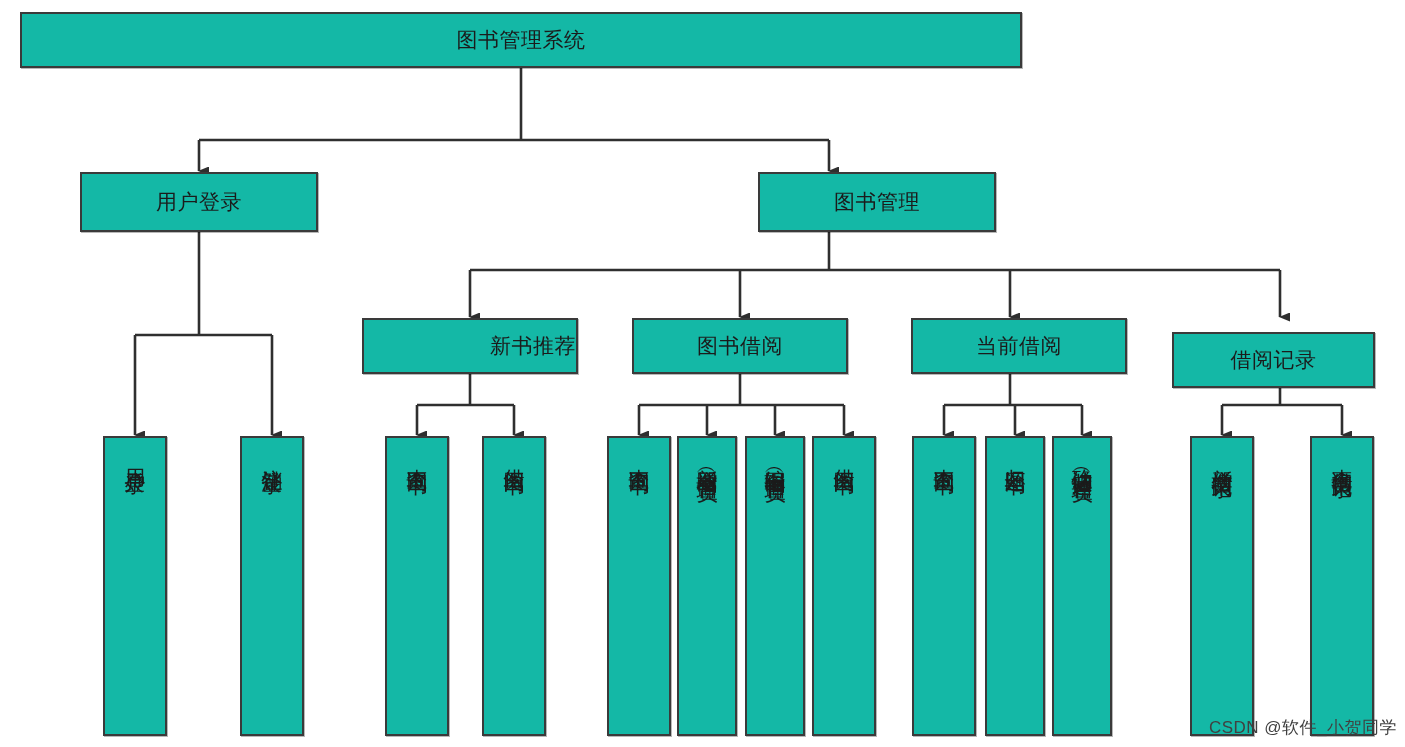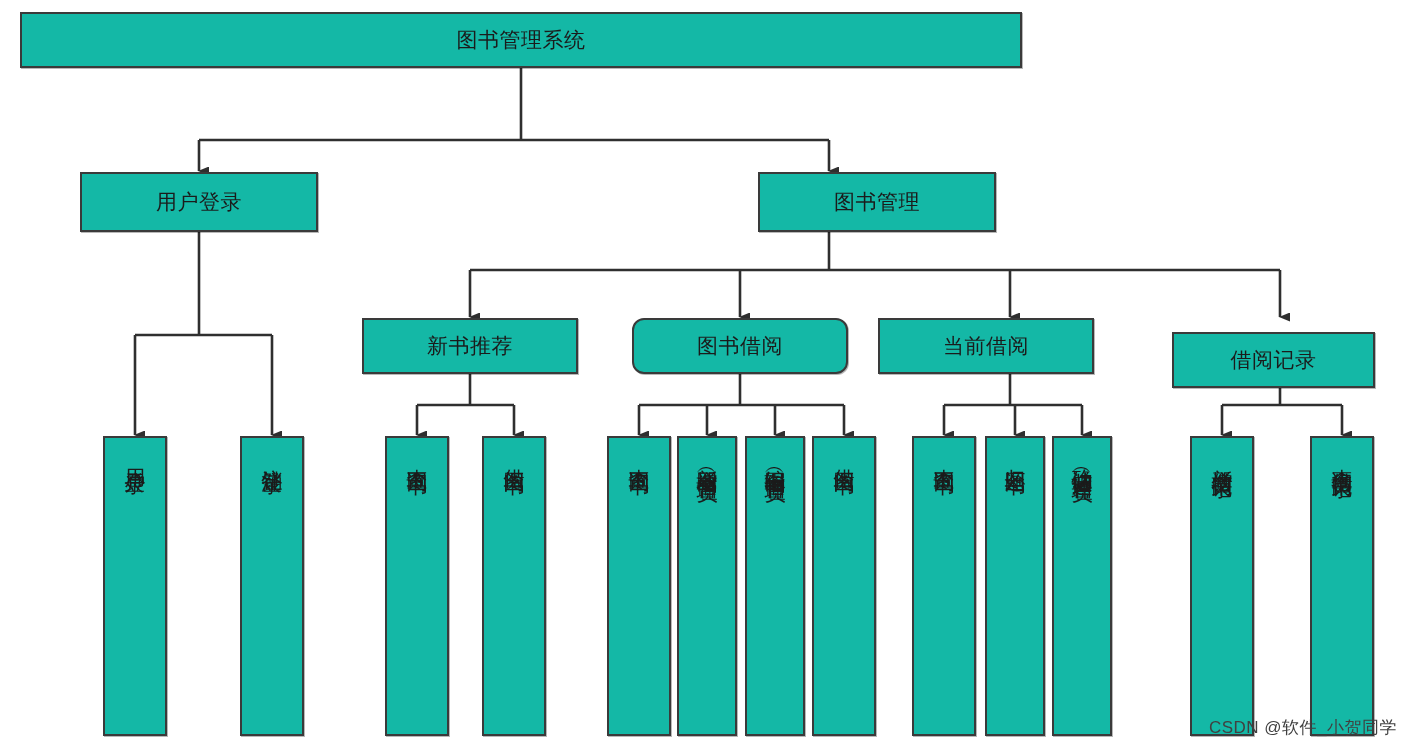--- a/index.html
+++ b/index.html
@@ -118,27 +118,27 @@
   <div id="node-layer">
       <div class="node horizontal" style="left: 20px; top: 12px; width: 1002px; height: 56px;">
         <span class="node-label">图书管理系统</span>
       </div>
       <div class="node horizontal" style="left: 80px; top: 172px; width: 238px; height: 60px;">
         <span class="node-label">用户登录</span>
       </div>
       <div class="node horizontal" style="left: 710px; top: 172px; width: 238px; height: 60px; margin-left: 48px;">
         <span class="node-label">图书管理</span>
       </div>
-      <div class="node horizontal" style="left: 362px; top: 318px; width: 216px; height: 56px;">
+      <div class="node horizontal" style="left: 362px; top: 318px; width: 216px; height: 56px; justify-content: flex-end;">
         <span class="node-label">新书推荐</span>
       </div>
-      <div class="node horizontal" style="left: 632px; top: 318px; width: 216px; height: 56px; border-radius: 12px;">
+      <div class="node horizontal" style="left: 632px; top: 318px; width: 216px; height: 56px;">
         <span class="node-label">图书借阅</span>
       </div>
-      <div class="node horizontal" style="left: 878px; top: 318px; width: 216px; height: 56px;">
+      <div class="node horizontal" style="left: 911px; top: 318px; width: 216px; height: 56px;">
         <span class="node-label">当前借阅</span>
       </div>
       <div class="node horizontal" style="left: 1172px; top: 332px; width: 203px; height: 56px;">
         <span class="node-label">借阅记录</span>
       </div>
       <div class="node vertical" style="left: 103px; top: 436px; width: 64px; height: 300px;">
         <span class="node-label">用户登录</span>
       </div>
       <div class="node vertical" style="left: 240px; top: 436px; width: 64px; height: 300px;">
         <span class="node-label">注销登录</span>

